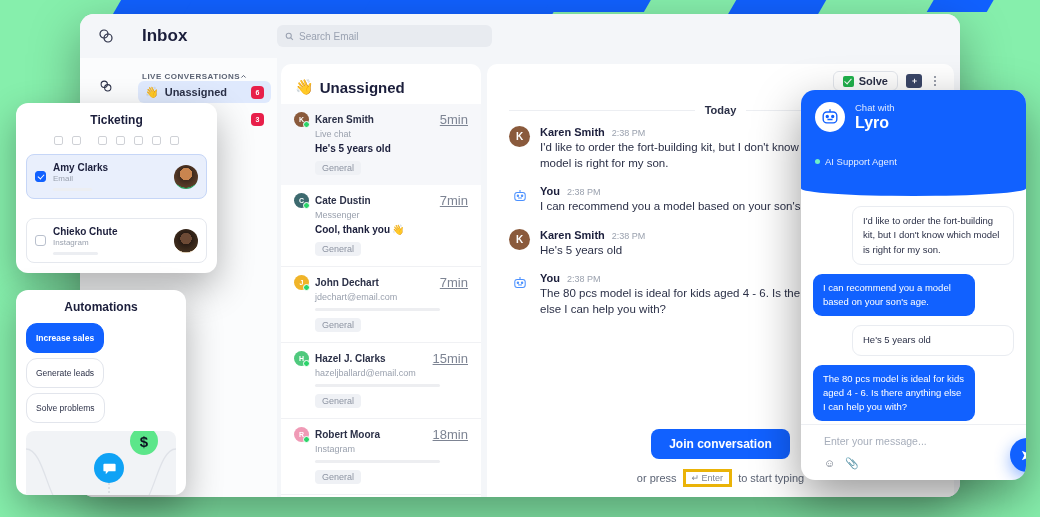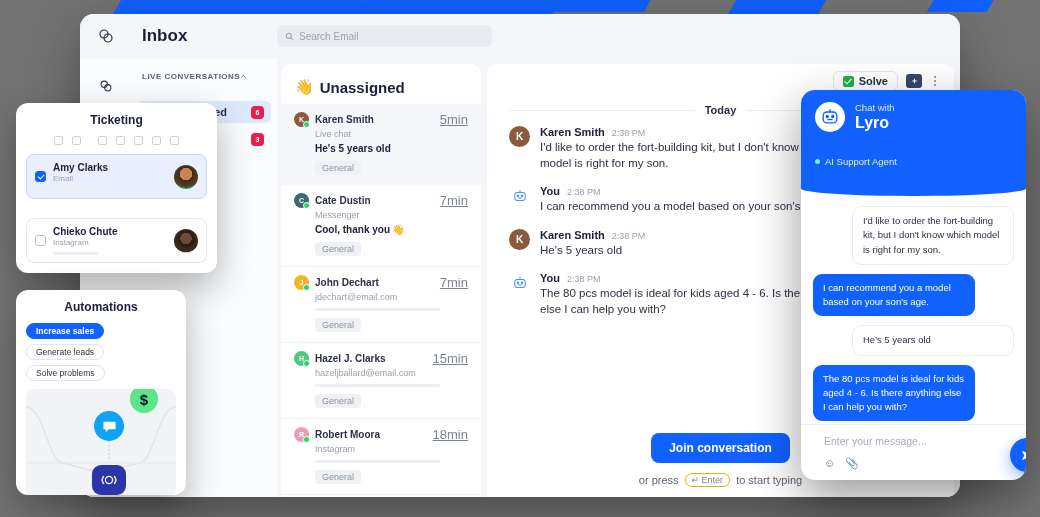--- a/index.html
+++ b/index.html
@@ -2,21 +2,21 @@
 <html><head>
 <meta charset="utf-8">
 <style>
   * { box-sizing: border-box; margin: 0; padding: 0; }
   html, body {
     width: 1040px; height: 517px;
     overflow: hidden;
     font-family: "Liberation Sans", sans-serif;
     background: #0a1029;
   }
-  #stage { position: relative; width: 1040px; height: 517px; background: #737373; overflow: hidden; }
+  #stage { position: relative; width: 1040px; height: 517px; background: #86efac; overflow: hidden; }
 
   
   .bg-blue { position: absolute; background: #1161ff; }
   .bgA { left: 128px; top: -40px; width: 130px; height: 56px; transform: skewX(-30deg); }
   .bgB { left: 196px; top: -30px; width: 180px; height: 48px; transform: skewX(-32deg); }
   .bgC { left: 374px; top: -26px; width: 190px; height: 40px; transform: skewX(-30deg); }
   .bgD { left: 556px; top: -30px; width: 100px; height: 42px; transform: skewX(-30deg);}
   .bgE { left: 742px; top: -34px; width: 90px; height: 48px; transform: skewX(-30deg); }
   .bgF { left: 940px; top: -34px; width: 60px; height: 46px; transform: skewX(-30deg); }
 
@@ -50,21 +50,21 @@
   .rail-btn {
     width: 30px; height: 28px; margin: 0 auto 10px; border-radius: 8px;
     display: flex; align-items: center; justify-content: center;
   }
   .rail-btn.active { background: #dde6fb; }
 
   
   .conv-nav { width: 145px; flex: 0 0 145px; background: #fbfcfd; padding-top: 14px; }
   .nav-head {
     font-size: 8px; font-weight: 700; letter-spacing: .5px; color: #5b6374;
-    display: flex; align-items: center; gap: 0; padding: 0 10px 20px;
+    display: flex; align-items: center; gap: 0; padding: 0 10px 0;
   }
   .nav-item {
     margin: 0 6px 5px; height: 22px; border-radius: 6px;
     display: flex; align-items: center; gap: 6px; padding: 0 7px;
     font-size: 11px; color: #2b3047; font-weight: 600;
   }
   .nav-item.active { background: #dfe9fd; }
   .nav-item .badge {
     margin-left: auto; background: #e81f4a; color: #fff; font-size: 7px; font-weight: 700;
     min-width: 13px; height: 13px; border-radius: 4px;
@@ -135,21 +135,21 @@
   .msg-author { font-size: 11px; font-weight: 700; color:#1b1e3b; }
   .msg-time { font-size: 9px; color:#9aa1ae; }
   .msg-text { font-size: 11.5px; color:#2b3047; line-height:1.35; margin-top:2px; max-width: 320px;}
 
   .thread-foot { padding: 0 0 10px; text-align: center; }
   .join-btn {
     background: #1161ff; color:#fff; border:none; border-radius:8px;
     padding: 8px 18px; font-size: 12px; font-weight: 600;
   }
   .press-hint { margin-top: 10px; font-size: 11px; color:#5b6374; display:flex; align-items:center; justify-content:center; gap:6px;}
-  .kbd { border:1px solid #eab308; border-radius:7px; padding:1px 6px; font-size:9px; color:#7d8493; background:#fff;}
+  .kbd { border:3px solid #eab308; border-radius:0; padding:1px 6px; font-size:9px; color:#7d8493; background:#fff;}
 
   
   #ticketing-card {
     position: absolute; left: 16px; top: 103px; width: 201px; height: 170px;
     background: #fff; border-radius: 12px; box-shadow: 0 14px 36px rgba(0,0,0,.3);
     padding: 10px 10px 0;
   }
   .card-title { text-align:center; font-size: 12px; font-weight: 700; color:#1b1e3b; margin-bottom: 9px;}
   .tk-toolbar { display:flex; justify-content:center; gap:9px; margin-bottom: 9px; opacity:.32;}
   .tk-ic { width: 9px; height: 9px; border: 1px solid #6c7483; border-radius: 2px; }
@@ -166,21 +166,21 @@
   .tk-skel { height:3px; background:#eceef2; border-radius:2px; margin-top:5px; width:70%;}
   .tk-ph { width:24px;height:24px;border-radius:50%;margin-left:auto;flex:0 0 24px; }
 
   
   #automations-card {
     position: absolute; left: 16px; top: 290px; width: 170px; height: 205px;
     background:#fff; border-radius:12px; box-shadow: 0 14px 36px rgba(0,0,0,.3);
     padding: 10px 10px 0; overflow: hidden;
   }
   .chips { display:flex; flex-wrap:wrap; gap:5px; margin-bottom: 8px;}
-  .chip { border:1px solid #e2e5ec; border-radius:11px; padding:2px 9px; font-size:8.5px; color:#2b3047;}
+  .chip { border:1px solid #e2e5ec; border-radius:11px; padding:9px 9px; font-size:8.5px; color:#2b3047;}
   .chip.on { background:#1161ff; border-color:#1161ff; color:#fff; font-weight:600;}
   .flow {
     position: relative; height: 108px; background:#f1f3f6; border-radius:8px; overflow:hidden;
   }
   .node-chat {
     position:absolute; left:68px; top:22px; width:30px;height:30px;border-radius:50%;
     background:#0fa2f5; display:flex;align-items:center;justify-content:center;
   }
   .node-core {
     position:absolute; left:66px; top:76px; width:34px;height:30px;

